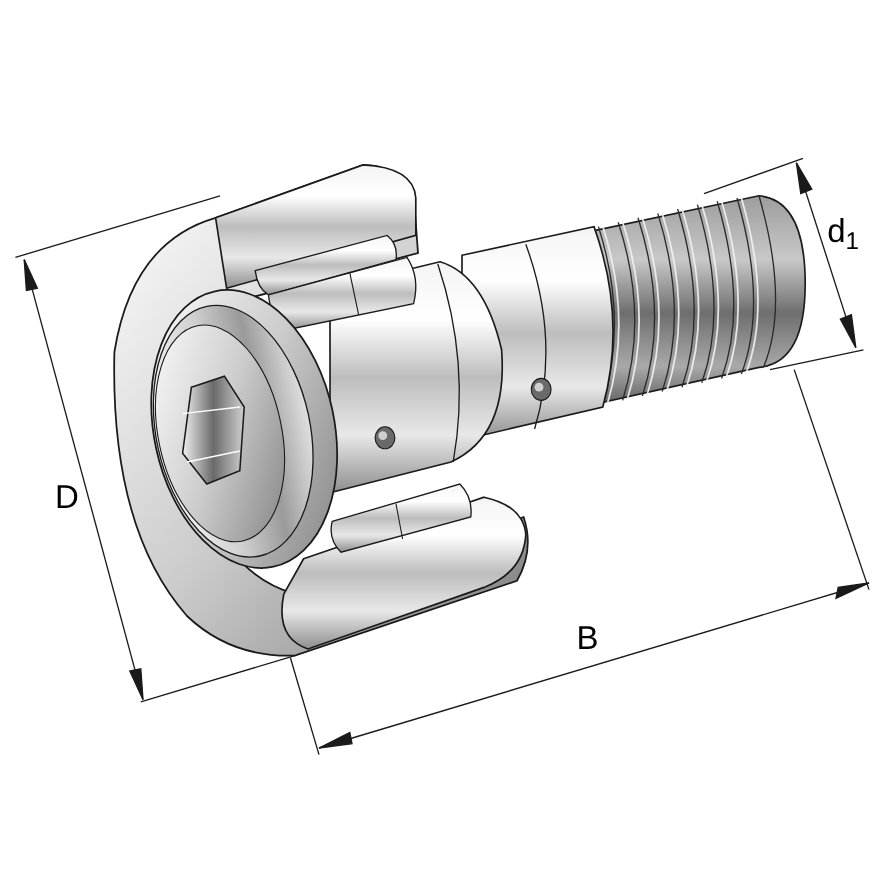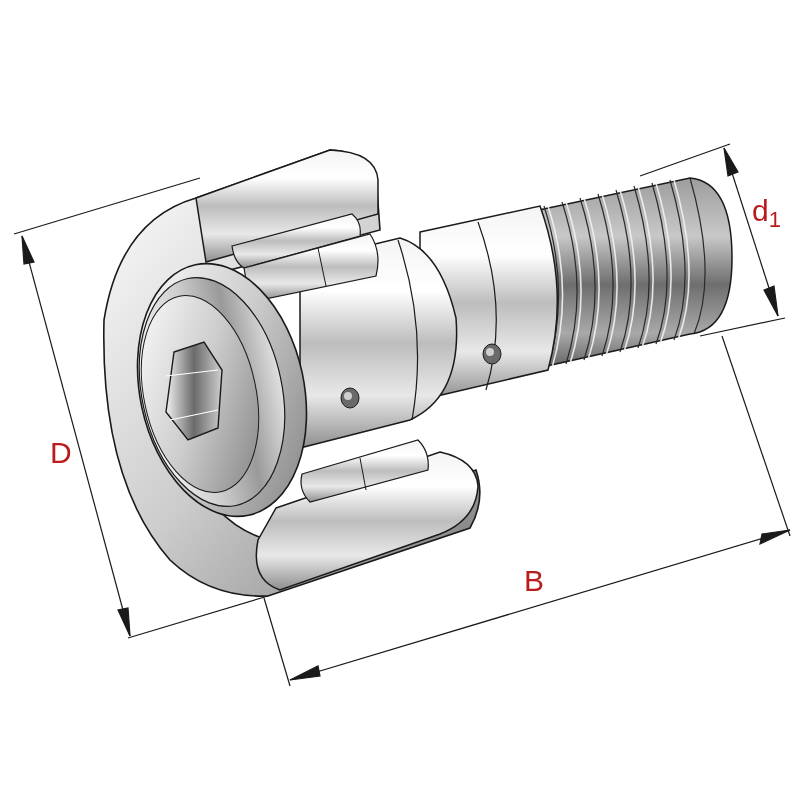--- a/index.html
+++ b/index.html
@@ -1,19 +1,19 @@
 <!DOCTYPE html>
 <html><head>
 <meta charset="utf-8">
 <style>
   html, body { margin: 0; padding: 0; background: #ffffff; }
   body { width: 800px; height: 800px; overflow: hidden; font-family: "Liberation Sans", sans-serif; }
   #stage { position: relative; width: 800px; height: 800px; }
   svg { position: absolute; left: 0; top: 0; }
-  .dim-label { position: absolute; font-family: "Liberation Sans", sans-serif; font-weight: 300; color: #b91c1c; font-size: 30px; line-height: 1; }
+  .dim-label { position: absolute; font-family: "Liberation Sans", sans-serif; font-weight: 300; color: #000000; font-size: 30px; line-height: 1; }
   .dim-label sub { font-size: 22px; vertical-align: -6px; }
 </style>
 </head>
 <body>
 
 <div id="stage">
 <svg width="800" height="800" viewBox="0 0 800 800">
   <defs>
     <linearGradient id="metalV" x1="0" y1="0" x2="0" y2="1">
       <stop offset="0" stop-color="#f4f4f4"></stop>

